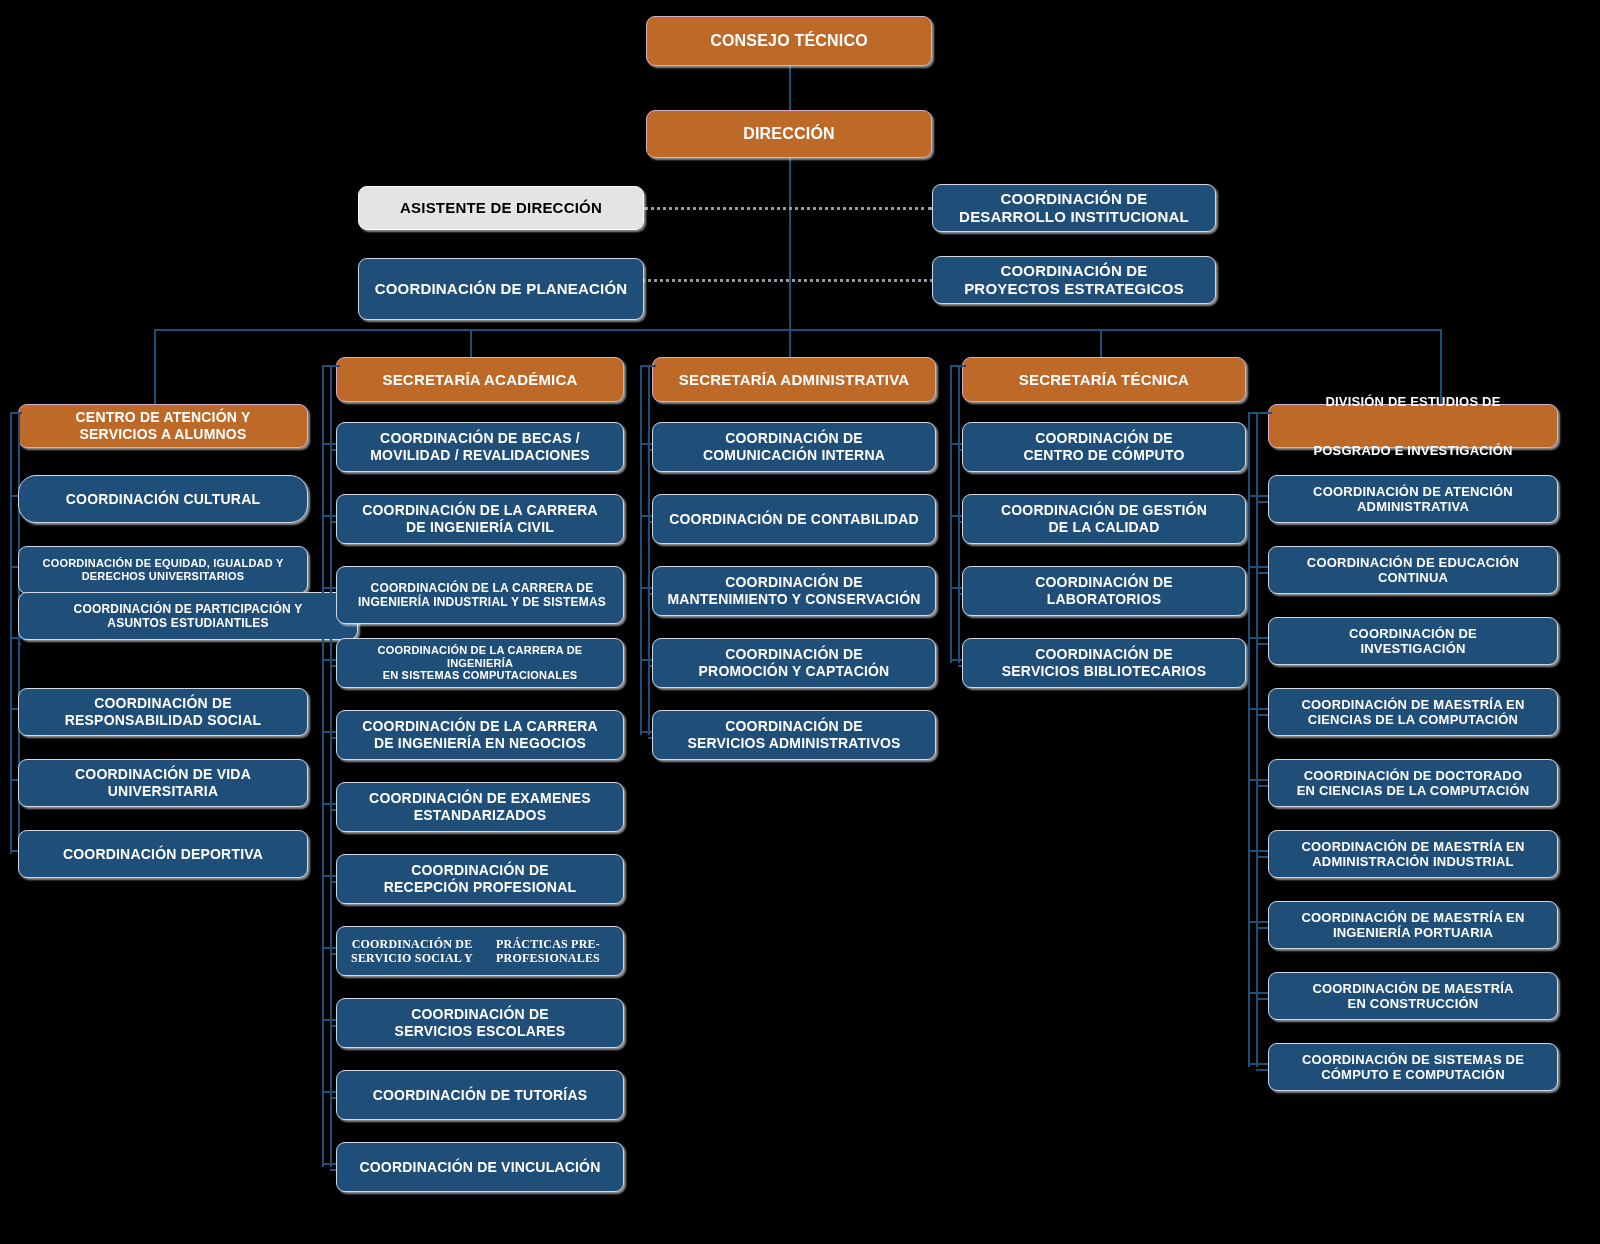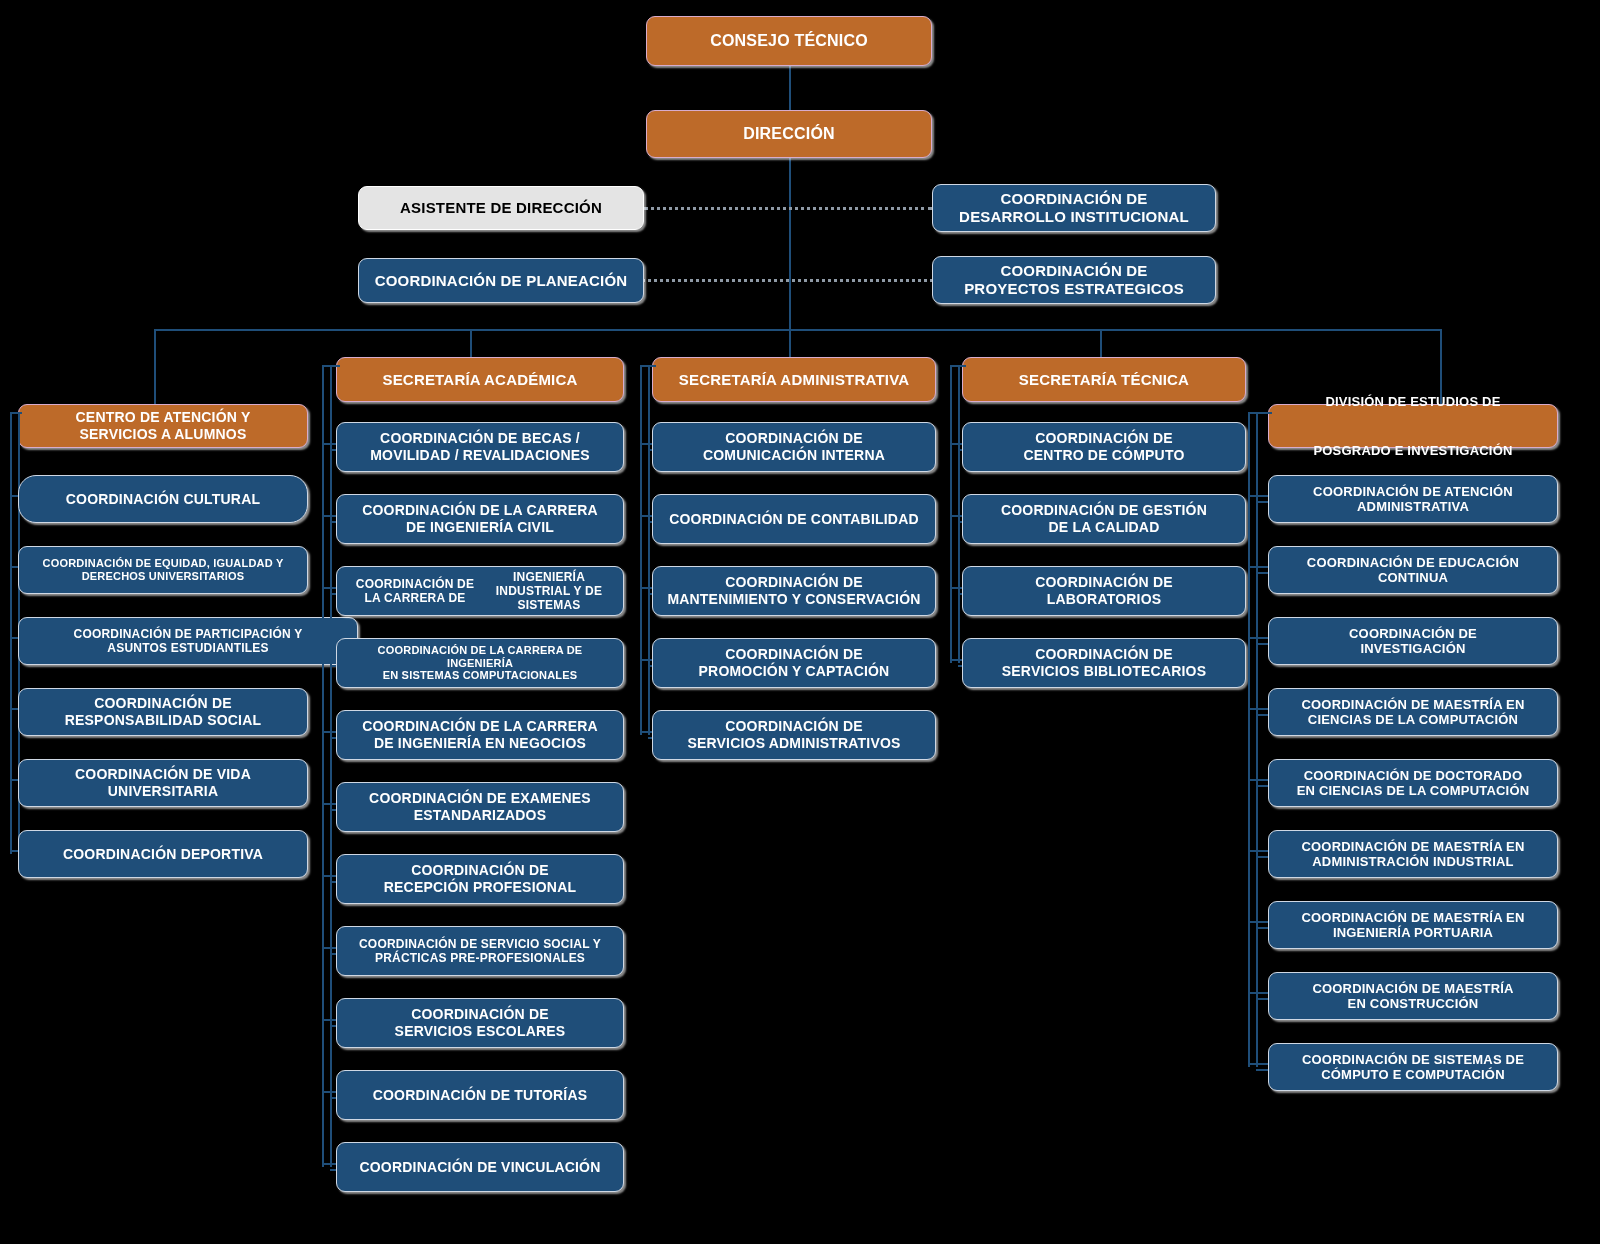--- a/index.html
+++ b/index.html
@@ -95,21 +95,21 @@
   </div>
 
   <div class="node orange fs16" style="left:646px; top:110px; width:286px; height:48px;">
     <span class="txt">DIRECCIÓN</span>
   </div>
 
   <div class="node gray fs15" style="left:358px; top:186px; width:286px; height:44px;">
     <span class="txt">ASISTENTE DE DIRECCIÓN</span>
   </div>
 
-  <div class="node blue fs15" style="left:358px; top:258px; width:286px; height:45px;">
+  <div class="node blue fs15" style="left:358px; top:258px; width:286px; height:62px;">
     <span class="txt">COORDINACIÓN DE PLANEACIÓN</span>
   </div>
 
   <div class="node blue fs15" style="left:932px; top:184px; width:284px; height:48px; flex-direction:column;">
     <span class="txt">COORDINACIÓN DE</span>
     <span class="txt">DESARROLLO INSTITUCIONAL</span>
   </div>
 
   <div class="node blue fs15" style="left:932px; top:256px; width:284px; height:48px; flex-direction:column;">
     <span class="txt">COORDINACIÓN DE</span>
@@ -130,21 +130,21 @@
         <span class="txt">COORDINACIÓN CULTURAL</span>
       </div>
       <div class="ln h" style="left:10px; top:566px; width:11px;"></div>
       <div class="ln h" style="left:18px; top:572px; width:3px;"></div>
       <div class="node blue fs11" style="left:18px; top:546px; width:290px; height:48px; flex-direction:column;">
         <span class="txt">COORDINACIÓN DE EQUIDAD, IGUALDAD Y</span>
         <span class="txt">DERECHOS UNIVERSITARIOS</span>
       </div>
       <div class="ln h" style="left:10px; top:637px; width:11px;"></div>
       <div class="ln h" style="left:18px; top:643px; width:3px;"></div>
-      <div class="node blue fs12" style="left:18px; top:617px; width:340px; height:48px; flex-direction:column;">
+      <div class="node blue fs12" style="left:18px; top:592px; width:340px; height:48px; flex-direction:column;">
         <span class="txt">COORDINACIÓN DE PARTICIPACIÓN Y</span>
         <span class="txt">ASUNTOS ESTUDIANTILES</span>
       </div>
       <div class="ln h" style="left:10px; top:708px; width:11px;"></div>
       <div class="ln h" style="left:18px; top:714px; width:3px;"></div>
       <div class="node blue fs14" style="left:18px; top:688px; width:290px; height:48px; flex-direction:column;">
         <span class="txt">COORDINACIÓN DE</span>
         <span class="txt">RESPONSABILIDAD SOCIAL</span>
       </div>
       <div class="ln h" style="left:10px; top:779px; width:11px;"></div>
@@ -171,21 +171,21 @@
         <span class="txt">MOVILIDAD / REVALIDACIONES</span>
       </div>
       <div class="ln h" style="left:322px; top:515px; width:17px;"></div>
       <div class="ln h" style="left:330px; top:521px; width:9px;"></div>
       <div class="node blue fs14" style="left:336px; top:494px; width:288px; height:50px; flex-direction:column;">
         <span class="txt">COORDINACIÓN DE LA CARRERA</span>
         <span class="txt">DE INGENIERÍA CIVIL</span>
       </div>
       <div class="ln h" style="left:322px; top:587px; width:17px;"></div>
       <div class="ln h" style="left:330px; top:593px; width:9px;"></div>
-      <div class="node blue fs12" style="left:336px; top:566px; width:288px; height:50px; flex-direction:row;padding-left:11px;">
+      <div class="node blue fs12" style="left:336px; top:566px; width:288px; height:58px; flex-direction:column;padding-left:11px;">
         <span class="txt">COORDINACIÓN DE LA CARRERA DE</span>
         <span class="txt">INGENIERÍA INDUSTRIAL Y DE SISTEMAS</span>
       </div>
       <div class="ln h" style="left:322px; top:659px; width:17px;"></div>
       <div class="ln h" style="left:330px; top:665px; width:9px;"></div>
       <div class="node blue fs11" style="left:336px; top:638px; width:288px; height:50px; flex-direction:column;">
         <span class="txt">COORDINACIÓN DE LA CARRERA DE INGENIERÍA</span>
         <span class="txt">EN SISTEMAS COMPUTACIONALES</span>
       </div>
       <div class="ln h" style="left:322px; top:731px; width:17px;"></div>
@@ -201,21 +201,21 @@
         <span class="txt">ESTANDARIZADOS</span>
       </div>
       <div class="ln h" style="left:322px; top:875px; width:17px;"></div>
       <div class="ln h" style="left:330px; top:881px; width:9px;"></div>
       <div class="node blue fs14" style="left:336px; top:854px; width:288px; height:50px; flex-direction:column;">
         <span class="txt">COORDINACIÓN DE</span>
         <span class="txt">RECEPCIÓN PROFESIONAL</span>
       </div>
       <div class="ln h" style="left:322px; top:947px; width:17px;"></div>
       <div class="ln h" style="left:330px; top:953px; width:9px;"></div>
-      <div class="node blue fs12" style="left:336px; top:926px; width:288px; height:50px; flex-direction:column;">
+      <div class="node blue fs12" style="left:336px; top:926px; width:288px; height:50px; flex-direction:row;font-family:Liberation Serif, serif;">
         <span class="txt">COORDINACIÓN DE SERVICIO SOCIAL Y</span>
         <span class="txt">PRÁCTICAS PRE-PROFESIONALES</span>
       </div>
       <div class="ln h" style="left:322px; top:1019px; width:17px;"></div>
       <div class="ln h" style="left:330px; top:1025px; width:9px;"></div>
       <div class="node blue fs14" style="left:336px; top:998px; width:288px; height:50px; flex-direction:column;">
         <span class="txt">COORDINACIÓN DE</span>
         <span class="txt">SERVICIOS ESCOLARES</span>
       </div>
       <div class="ln h" style="left:322px; top:1091px; width:17px;"></div>

